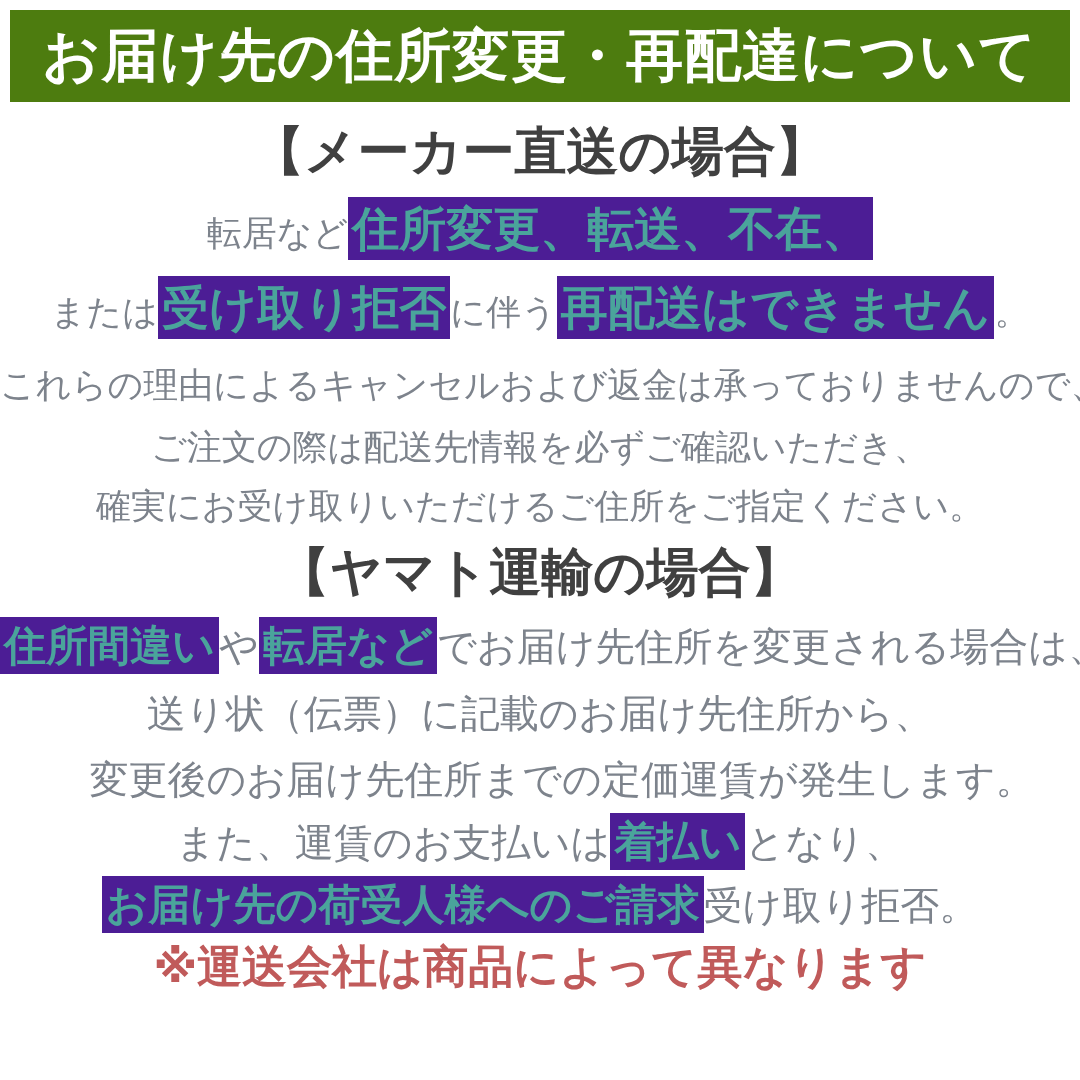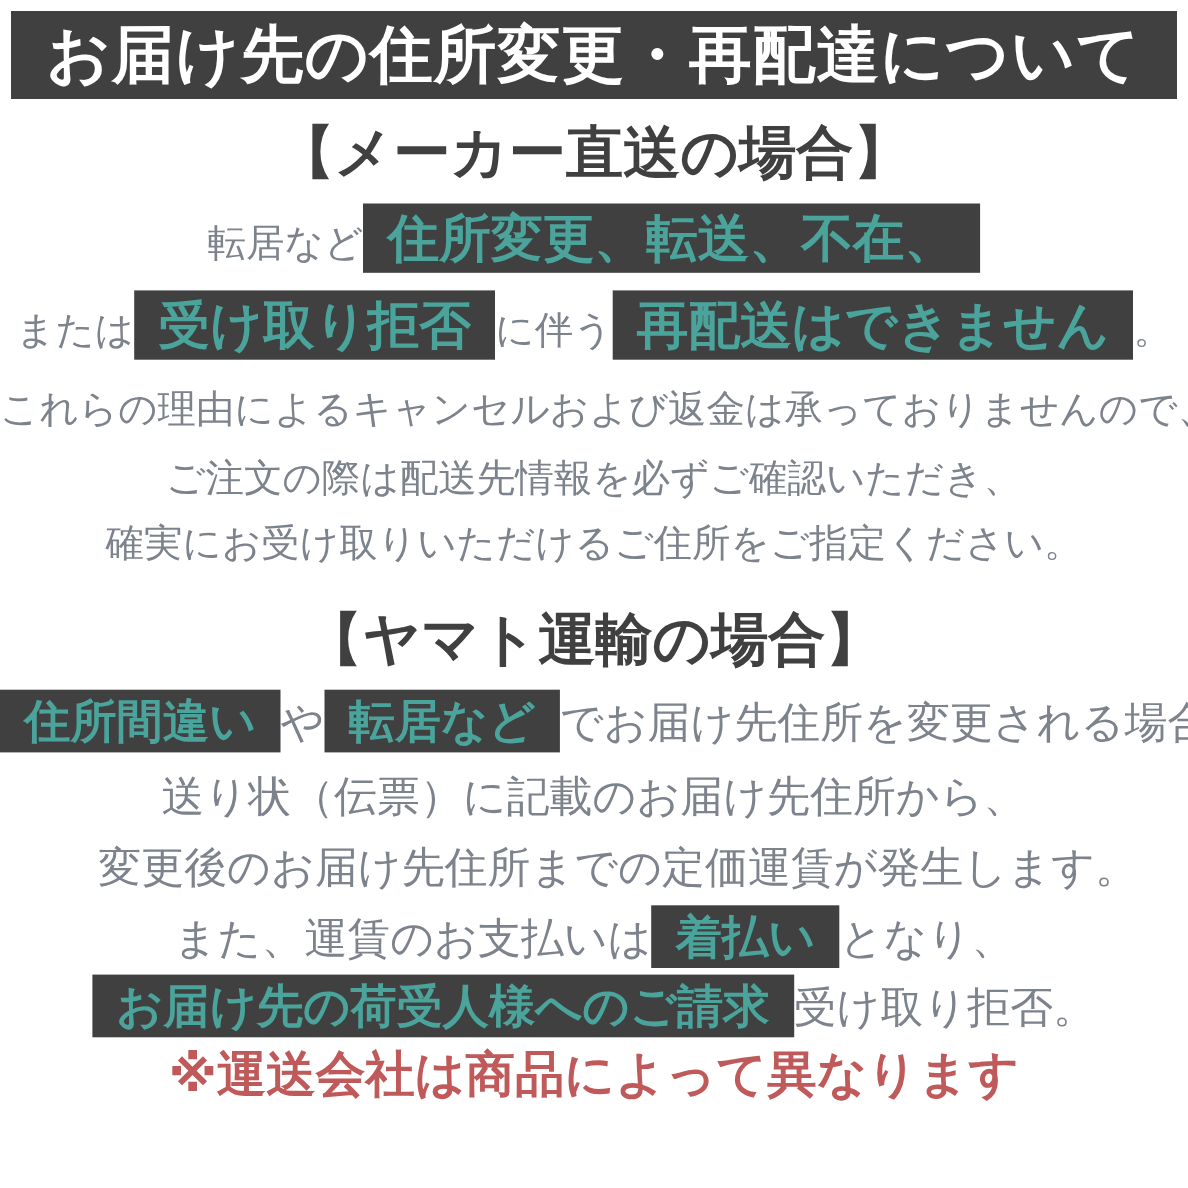--- a/index.html
+++ b/index.html
@@ -11,54 +11,54 @@
   #canvas {
     position: relative;
     width: 1080px;
     height: 1080px;
     background: #ffffff;
     overflow: hidden;
   }
   
   .banner {
     margin: 10px 10px 0 10px;
-    height: 80px;
-    background: #404040;
+    height: 92px;
+    background: #4d7c0f;
     color: #ffffff;
     font-size: 57px;
     font-weight: bold;
     letter-spacing: 1px;
     display: flex;
     align-items: center;
     justify-content: center;
     white-space: nowrap;
   }
   
   .sec-heading {
     text-align: center;
     color: #404040;
     font-size: 52px;
     font-weight: bold;
     line-height: 1.2;
     white-space: nowrap;
   }
   .sec-heading.first  { margin-top: 18px; }
-  .sec-heading.second { margin-top: 32px; }
+  .sec-heading.second { margin-top: 10px; }
   
   .line {
     text-align: center;
     white-space: nowrap;
     color: #7d838c;
   }
   .seg      { color: #7d838c; }
   .seg.hl   {
     color: #4aa49b;
-    background: #404040;
+    background: #4c1d95;
     font-weight: bold;
-    padding: 5px 22px;
+    padding: 5px 4px;
   }
   
   .sec1 .line        { font-size: 35px; line-height: 1.42; }
   .sec1 .seg.hl      { font-size: 47px; }
   .sec1 .l0 { margin-top: 14px; }
   .sec1 .l1 { margin-top: 12px; }
   .sec1 .l2 { margin-top: 18px; }
   .sec1 .l3 { margin-top: 12px; }
   .sec1 .l4 { margin-top: 10px; }
   

